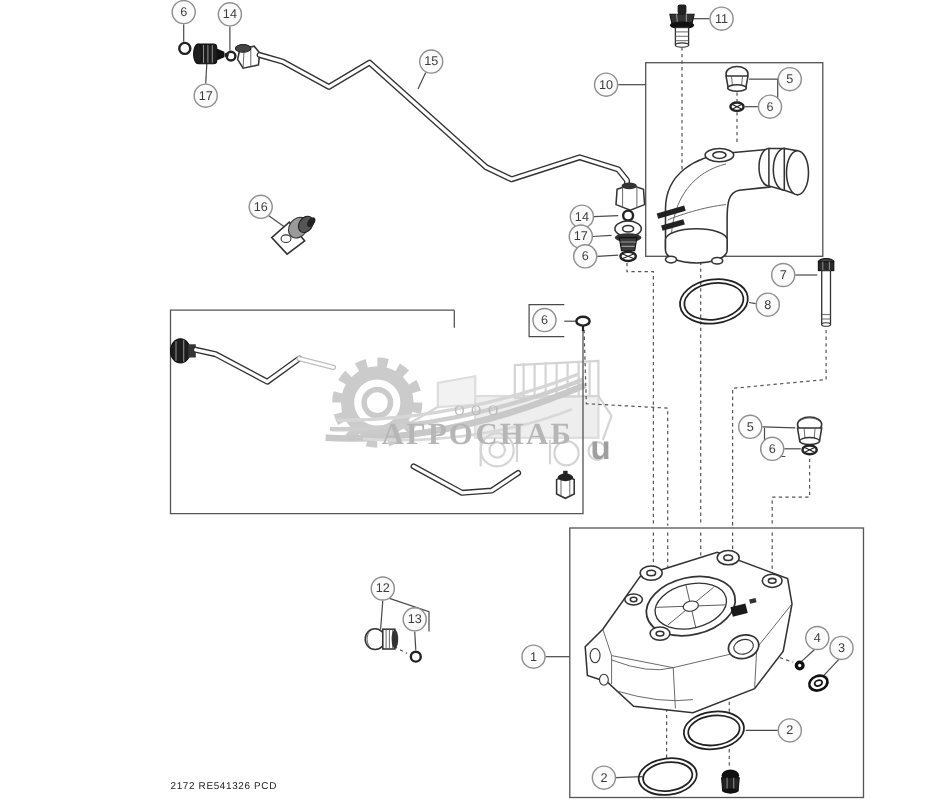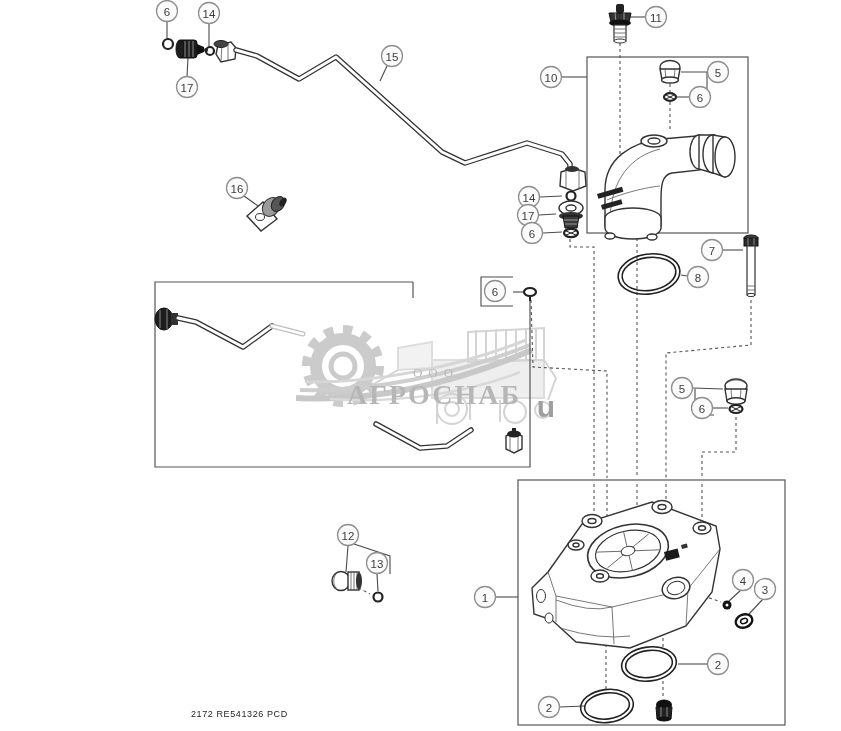--- a/index.html
+++ b/index.html
@@ -18,21 +18,21 @@
   .tube-ig{fill:none;stroke:#fff;stroke-width:2.6;stroke-linejoin:round;stroke-linecap:round;}
   .callout circle{fill:#fbfbfb;stroke:#8f8f8f;stroke-width:1.3;}
   .callout text{font:11.5px "Liberation Sans",sans-serif;fill:#3c3c3c;
                 text-anchor:middle;dominant-baseline:central;}
   .wm{opacity:.95;}
   .wm-stroke{fill:none;stroke:#d2d2d2;stroke-width:2;}
   .wm-ooo{font:13px "Liberation Serif",serif;letter-spacing:6px;fill:#b5b5b5;text-anchor:middle;}
   .wm-name{font:bold 28px "Liberation Serif",serif;letter-spacing:2px;fill:#b3b3b3;text-anchor:middle;}
   .wm-u{font:bold 30px "Liberation Sans",sans-serif;fill:#9a9a9a;text-anchor:middle;}
   .footer{position:absolute;left:155px;top:709px;font:9px "Liberation Sans",sans-serif;
-          color:#222;letter-spacing:.6px;margin-left:36px;}
+          color:#222;letter-spacing:.6px;}
 </style>
 </head>
 <body>
 
 <div class="stage">
 <svg id="diagram" width="841" height="731" viewBox="0 0 841 731">
 
   <g class="wm">
     <g>
       <rect x="432" y="360" width="112" height="38" fill="#eeeeee" stroke="#dcdcdc" stroke-width="2"></rect>

